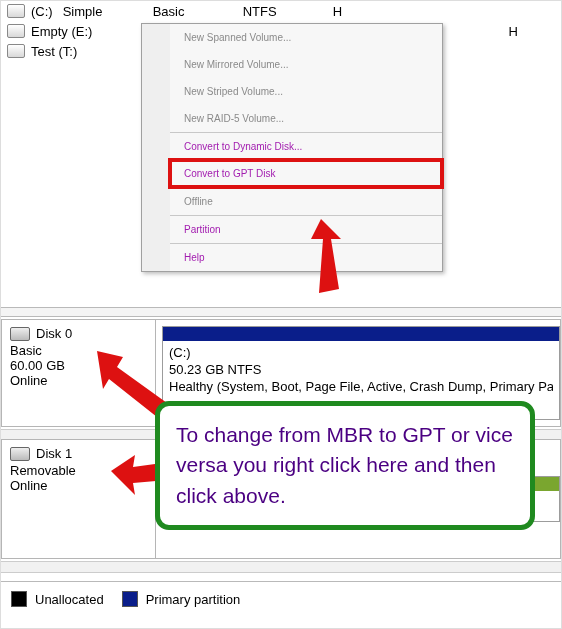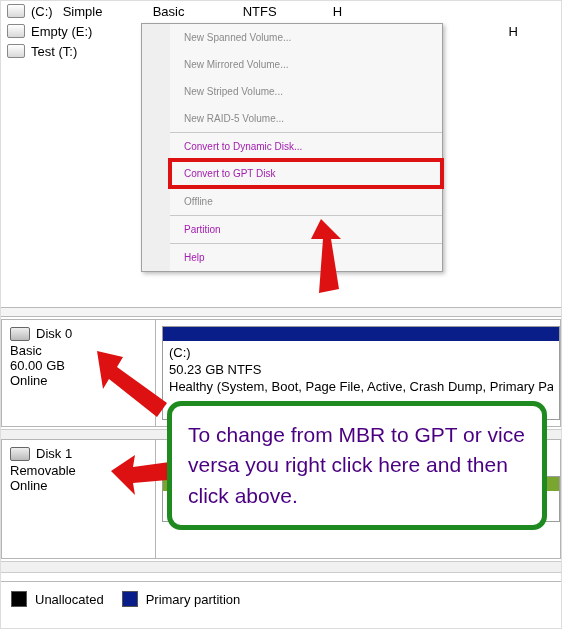--- a/index.html
+++ b/index.html
@@ -42,21 +42,21 @@
   .gap1{top:428px}
   .gap2{top:560px}
 
   
   .legend{position:absolute;left:0;right:0;bottom:12px;height:34px;border-top:1px solid #b9b9b9;display:flex;align-items:center;padding:0 10px;gap:8px;background:#fff}
   .sw{width:14px;height:14px;border:1px solid #555}
   .sw.black{background:#000}
   .sw.blue{background:#0a1e8a}
 
   
-  .callout{position:absolute;left:166px;top:400px;width:380px;background:#fff;border:5px solid #1f8a1f;border-radius:14px;padding:14px 16px;box-sizing:border-box;color:#4b0082;font-size:21px;line-height:1.45}
+  .callout{position:absolute;left:154px;top:400px;width:380px;background:#fff;border:5px solid #1f8a1f;border-radius:14px;padding:14px 16px;box-sizing:border-box;color:#4b0082;font-size:21px;line-height:1.45}
 
   
   .arrow{position:absolute;pointer-events:none}
   .arrow svg{display:block}
 </style>
 </head>
 <body>
 <div class="root">
 
 <div class="vols" data-interactable="false">

